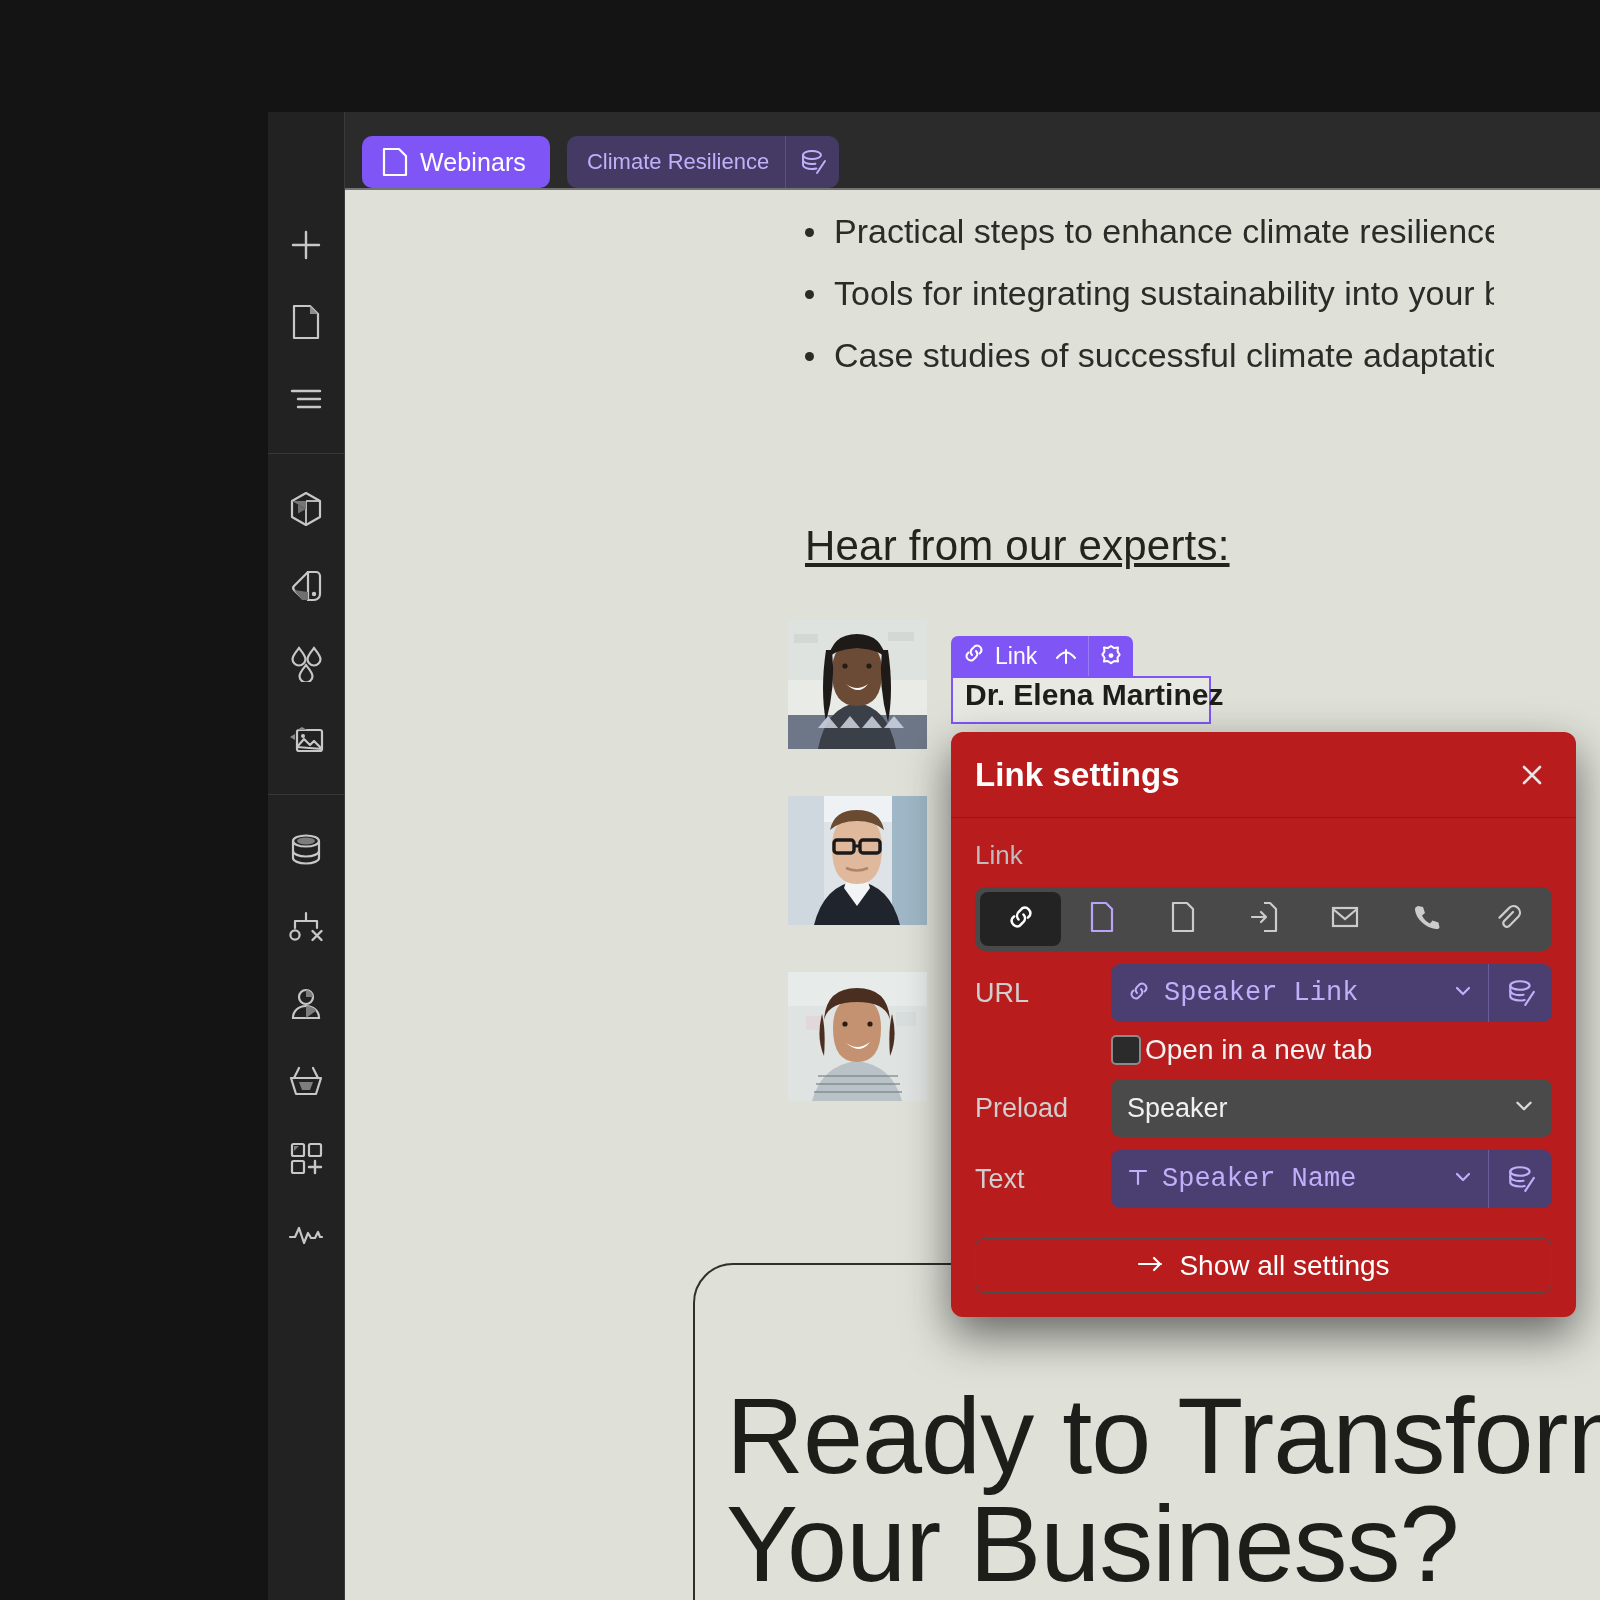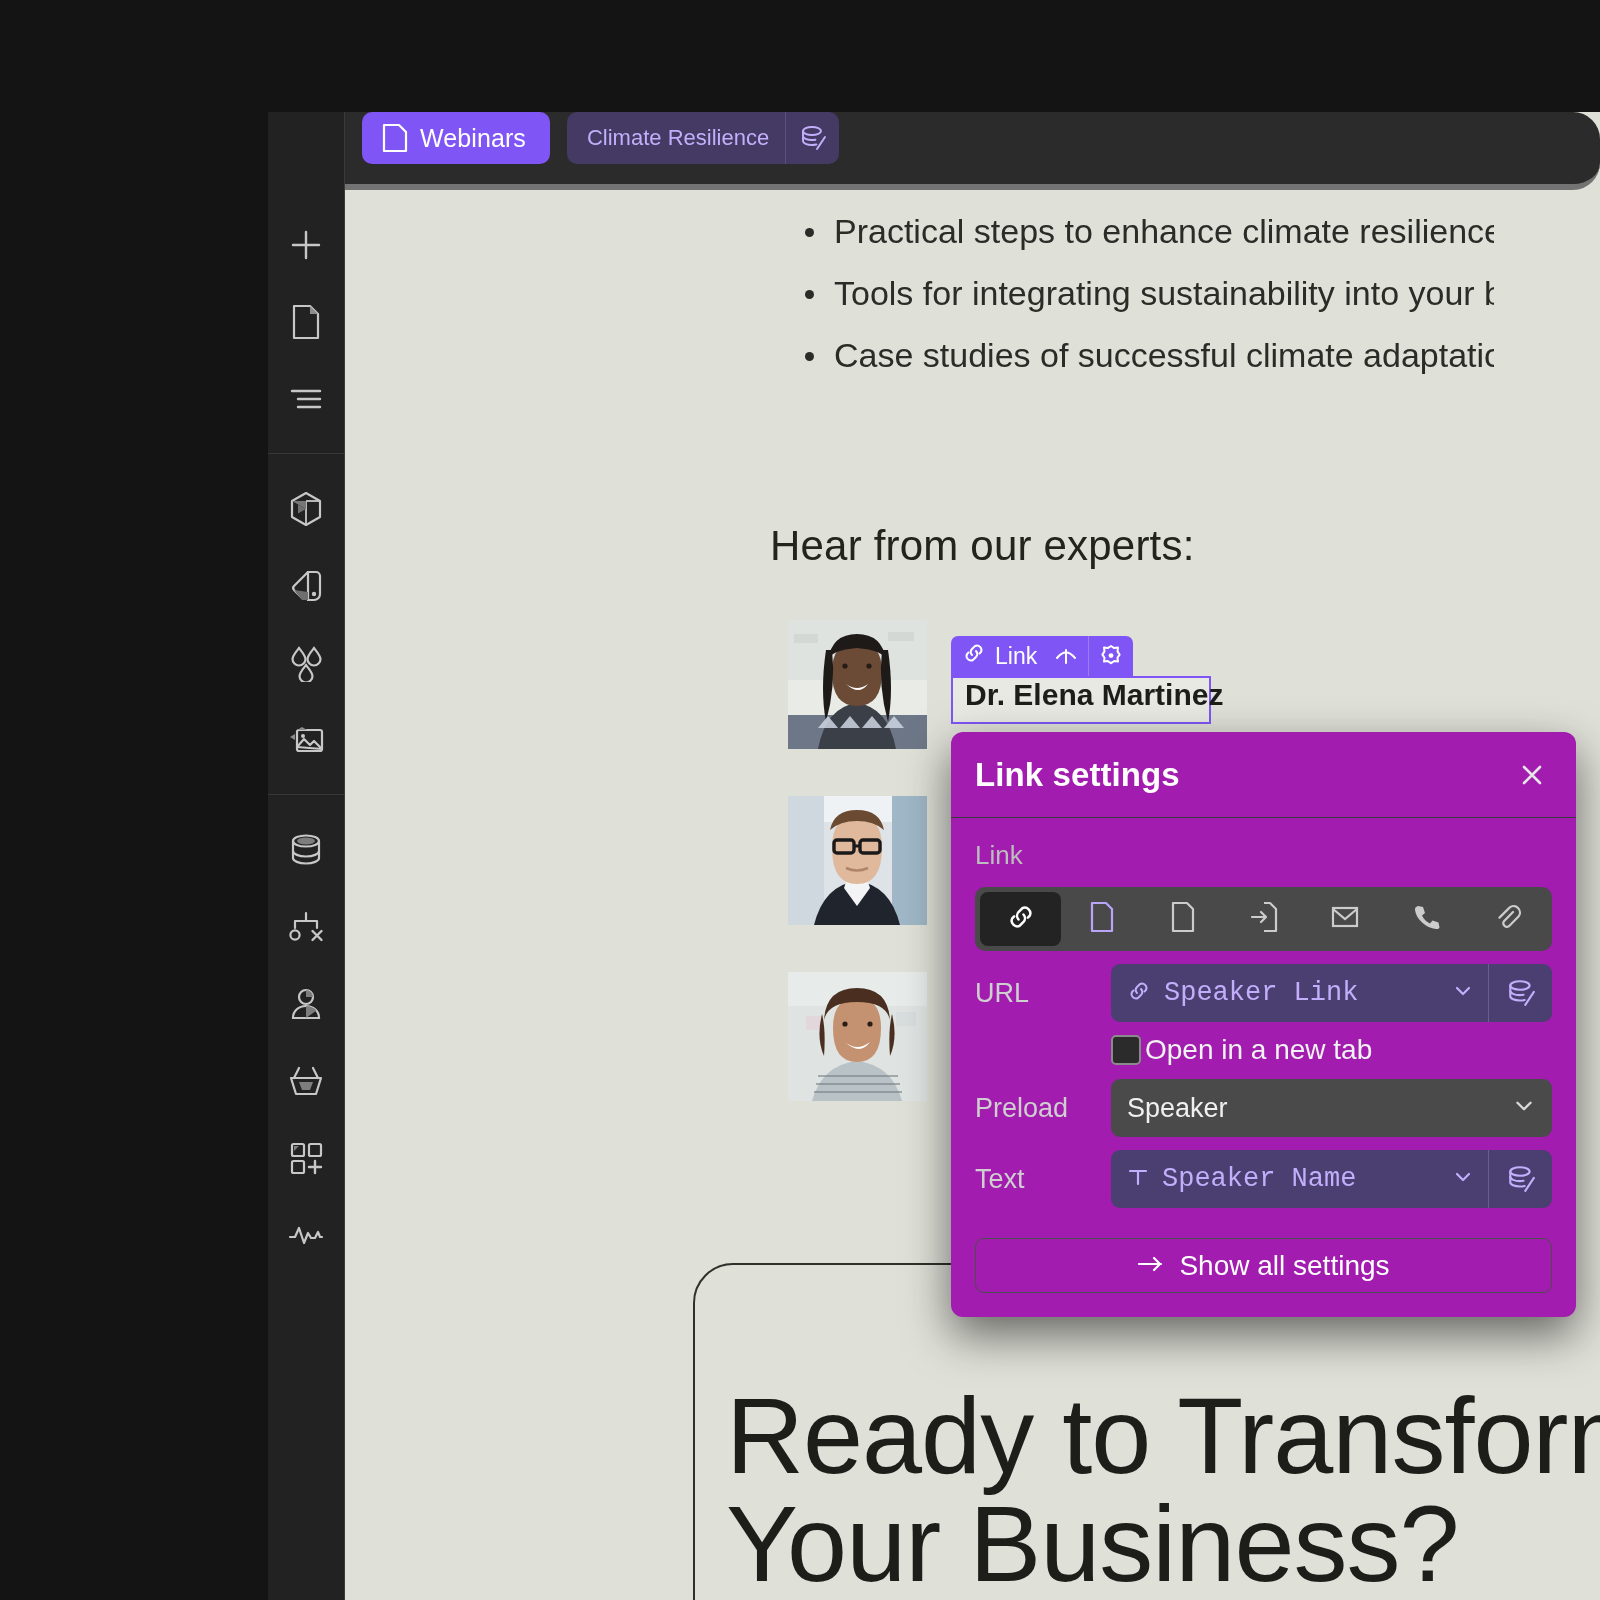--- a/index.html
+++ b/index.html
@@ -18,22 +18,22 @@
     width: 1332px; height: 1488px;
     background: #dfe1d8;
     overflow: hidden;
   }
 
   
   .topbar {
     position: absolute; left: 0; top: 0;
     width: 1332px; height: 78px;
     background: #2b2b2b;
-    border-bottom: 6px solid #737373;
-    display: flex; align-items: flex-start; border-radius: 27px;
+    border-bottom: 2px solid #737373;
+    display: flex; align-items: flex-end;
   }
   .logo-cell {
     width: 77px; height: 78px;
     display: flex; align-items: center; justify-content: center;
     border-right: 1px solid #3a3a3a;
     background: #222222;
   }
   .logo-cell svg { display: block; }
 
   .tabs { display: flex; align-items: center; gap: 17px; padding-left: 17px; }
@@ -107,24 +107,25 @@
     margin-bottom: 12px;
     white-space: nowrap;
   }
   .bullets li::before {
     content: "";
     position: absolute; left: 17px; top: 22px;
     width: 9px; height: 9px; border-radius: 50%;
     background: #2b2b28;
   }
   .experts-title {
-    position: absolute; left: 425px; top: 332px;
+    position: absolute; left: 460px; top: 332px;
     font-size: 42px;
     color: #24241f;
     letter-spacing: .2px;
+    text-decoration: underline;
   }
 
   .photos { position: absolute; left: 443px; top: 430px; }
   .photo {
     width: 139px; height: 129px;
     margin-bottom: 47px;
     overflow: hidden;
     position: relative;
     background: #c8cdc2;
   }
@@ -180,21 +181,21 @@
     color: #1d1d1a;
     letter-spacing: -1px;
     font-weight: 400;
   }
 
   
   .panel {
     position: absolute;
     left: 683px; top: 620px;
     width: 625px;
-    background: #a21caf;
+    background: #b91c1c;
     border-radius: 12px;
     box-shadow: 0 18px 46px rgba(0,0,0,.55);
     z-index: 20;
     overflow: hidden;
   }
   .panel-header {
     height: 86px;
     display: flex; align-items: center; justify-content: space-between;
     padding: 0 24px 0 24px;
     border-bottom: 1px solid #3b3b3b;

